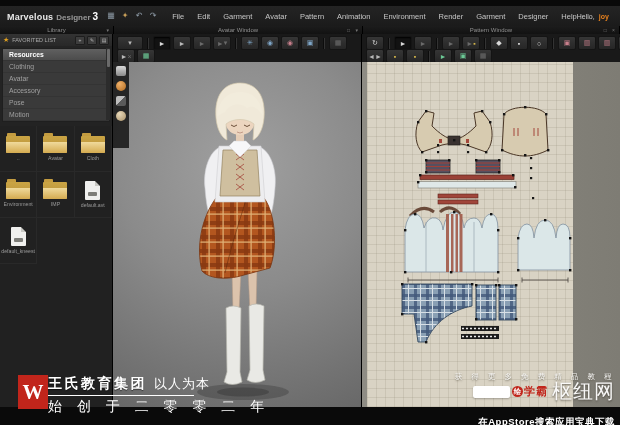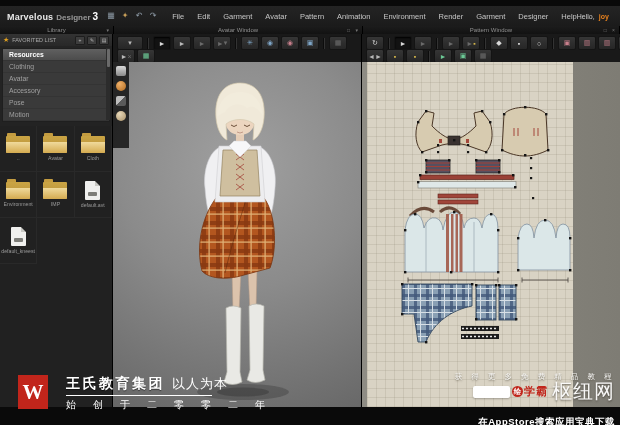--- a/index.html
+++ b/index.html
@@ -76,26 +76,26 @@
     background-image:
       repeating-linear-gradient(0deg,rgba(135,128,108,.18) 0 1px,transparent 1px 9px),
       repeating-linear-gradient(90deg,rgba(135,128,108,.18) 0 1px,transparent 1px 9px);}
   .pt-svg{position:absolute;inset:0;width:100%;height:100%;}
 
   .bottombar{position:absolute;left:0;right:0;bottom:0;height:18px;background:#0a0a0a;}
 
   
   .wm-left{position:absolute;left:18px;top:375px;display:flex;align-items:flex-start;z-index:60;}
   .wm-logo{width:30px;height:34px;background:#c1251b;color:#fff;font-weight:bold;font-size:21px;line-height:34px;text-align:center;font-family:"Liberation Serif",serif;}
-  .wm-lt{margin-left:18px;color:#fff;}
+  .wm-lt{margin-left:0;color:#fff;}
   .wm-row1{display:flex;align-items:baseline;}
   .company{font-size:14px;font-weight:bold;letter-spacing:2.5px;text-shadow:0 1px 1px rgba(0,0,0,.5);}
   .slogan{font-size:13px;margin-left:7px;letter-spacing:1px;}
   .divline{height:1px;background:#fff;margin:2px 0 2px 0;width:146px;}
-  .founded{font-size:10px;letter-spacing:5.5px;font-family:Liberation Mono, monospace;}
+  .founded{font-size:14px;letter-spacing:5.5px;}
 
   .wm-right{position:absolute;right:5px;top:372px;z-index:60;color:#fff;text-align:right;}
   .wr1{font-size:7.5px;letter-spacing:3.5px;color:rgba(255,255,255,.92);text-shadow:0 1px 2px rgba(80,75,60,.8);text-align:right;}
   .wr2{display:flex;align-items:center;justify-content:flex-end;margin-top:2px;height:15px;}
   .pill{width:37px;height:12px;background:#fff;border-radius:2px;box-shadow:0 1px 2px rgba(0,0,0,.25);}
   .bcircle{width:11px;height:11px;background:#c1251b;color:#fff;border-radius:50%;font-size:7.5px;line-height:11px;text-align:center;margin-left:2px;font-weight:bold;}
   .brest{color:#c1251b;font-weight:bold;font-size:11px;letter-spacing:1px;margin-left:1px;}
   .site{font-size:20px;font-weight:normal;color:rgba(255,255,255,.95);text-shadow:0 1px 2px rgba(70,65,55,.9);margin-left:4px;letter-spacing:1px;}
   .wr3{font-size:9.5px;font-weight:bold;margin-top:17px;letter-spacing:.5px;text-shadow:0 1px 2px rgba(0,0,0,.6);}
 </style>

